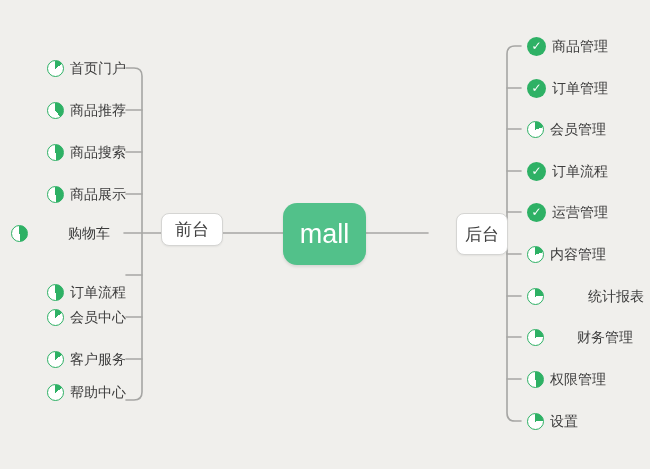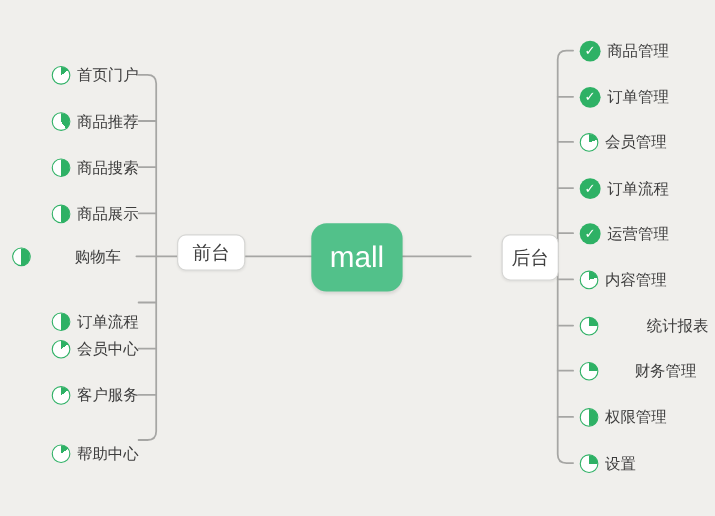--- a/index.html
+++ b/index.html
@@ -111,21 +111,21 @@
     <span class="item-label">订单流程</span>
   </div>
   <div class="item" style="top:305px;right:524px;">
     <span class="pie-icon" style="background: conic-gradient(rgb(46, 177, 101) 0deg, rgb(46, 177, 101) 15%, rgb(255, 255, 255) 15%, rgb(255, 255, 255) 100%);"></span>
     <span class="item-label">会员中心</span>
   </div>
   <div class="item" style="top:347px;right:524px;">
     <span class="pie-icon" style="background: conic-gradient(rgb(46, 177, 101) 0deg, rgb(46, 177, 101) 15%, rgb(255, 255, 255) 15%, rgb(255, 255, 255) 100%);"></span>
     <span class="item-label">客户服务</span>
   </div>
-  <div class="item" style="top:400px;right:524px;text-align:center;">
+  <div class="item" style="top:380px;right:524px;text-align:center;">
     <span class="pie-icon" style="background: conic-gradient(rgb(46, 177, 101) 0deg, rgb(46, 177, 101) 15%, rgb(255, 255, 255) 15%, rgb(255, 255, 255) 100%);"></span>
     <span class="item-label">帮助中心</span>
   </div>
 
   <div class="item" style="top:34px;left:527px;">
     <span class="check-icon">✓</span>
     <span class="item-label">商品管理</span>
   </div>
   <div class="item" style="top:76px;left:527px;">
     <span class="check-icon">✓</span>

